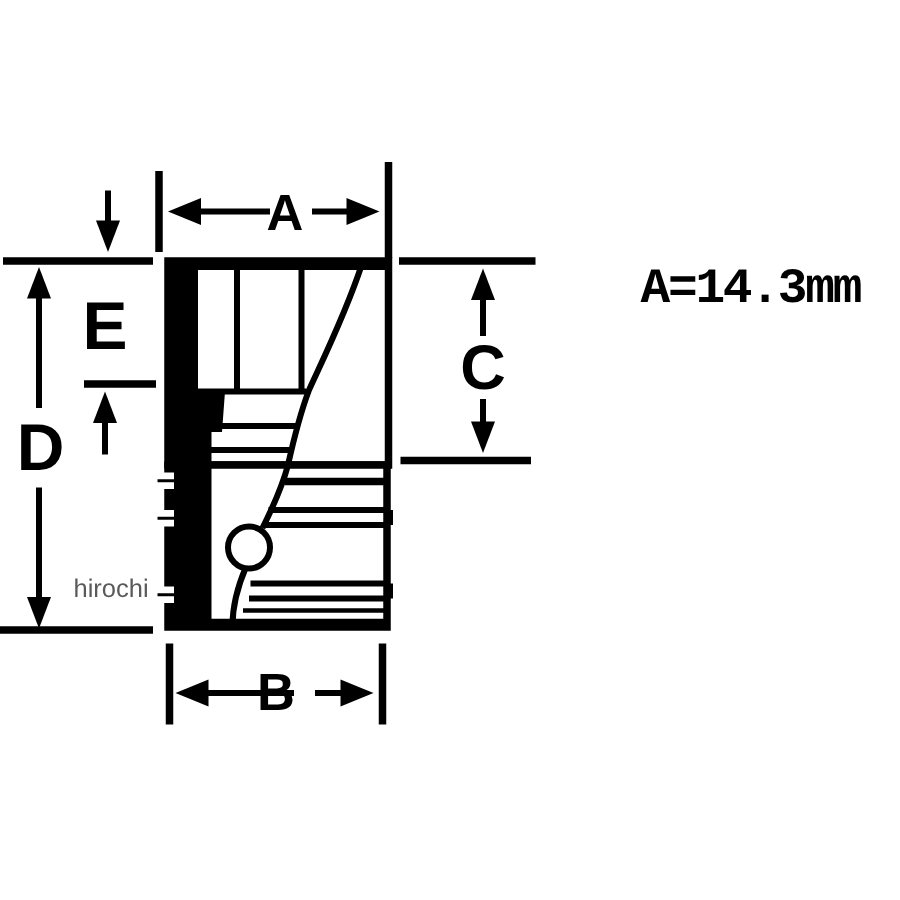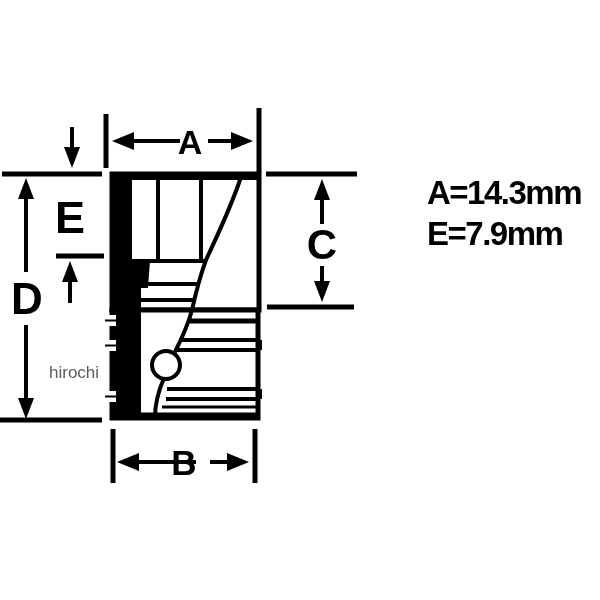--- a/index.html
+++ b/index.html
@@ -21,31 +21,32 @@
     white-space:nowrap;
   }
   .lbl-a{left:190px;top:142px;font-size:34px;}
   .lbl-b{left:184px;top:462px;font-size:35px;}
   .lbl-c{left:322px;top:245px;font-size:42px;}
   .lbl-d{left:27px;top:299px;font-size:44px;}
   .lbl-e{left:70px;top:217px;font-size:45px;}
   #measurements{
     position:absolute;
     left:427px;top:172px;
-    font-family:Liberation Sans, sans-serif;
+    font-family:Liberation Mono, monospace;
     font-weight:bold;
     font-size:33px;
     line-height:41px;
     letter-spacing:-1.5px;
     color:#000;
     white-space:nowrap;
+    text-align:right;
   }
   #watermark{
     position:absolute;
-    left:49px;top:363px;
+    left:49px;top:383px;
     font-family:"Liberation Sans", sans-serif;
     font-size:17px;
     font-weight:400;
     color:#5a5a5a;
     letter-spacing:0px;
   }
 </style>
 </head>
 <body>
 
@@ -148,17 +149,16 @@
   </svg>
 
   <div class="dim-label lbl-a">A</div>
   <div class="dim-label lbl-b">B</div>
   <div class="dim-label lbl-c">C</div>
   <div class="dim-label lbl-d">D</div>
   <div class="dim-label lbl-e">E</div>
 
   <div id="measurements">
     <div>A=14.3mm</div>
-    <div>E=7.9mm</div>
   </div>
 
   <div id="watermark">hirochi</div>
 </div>
 
 </body></html>

